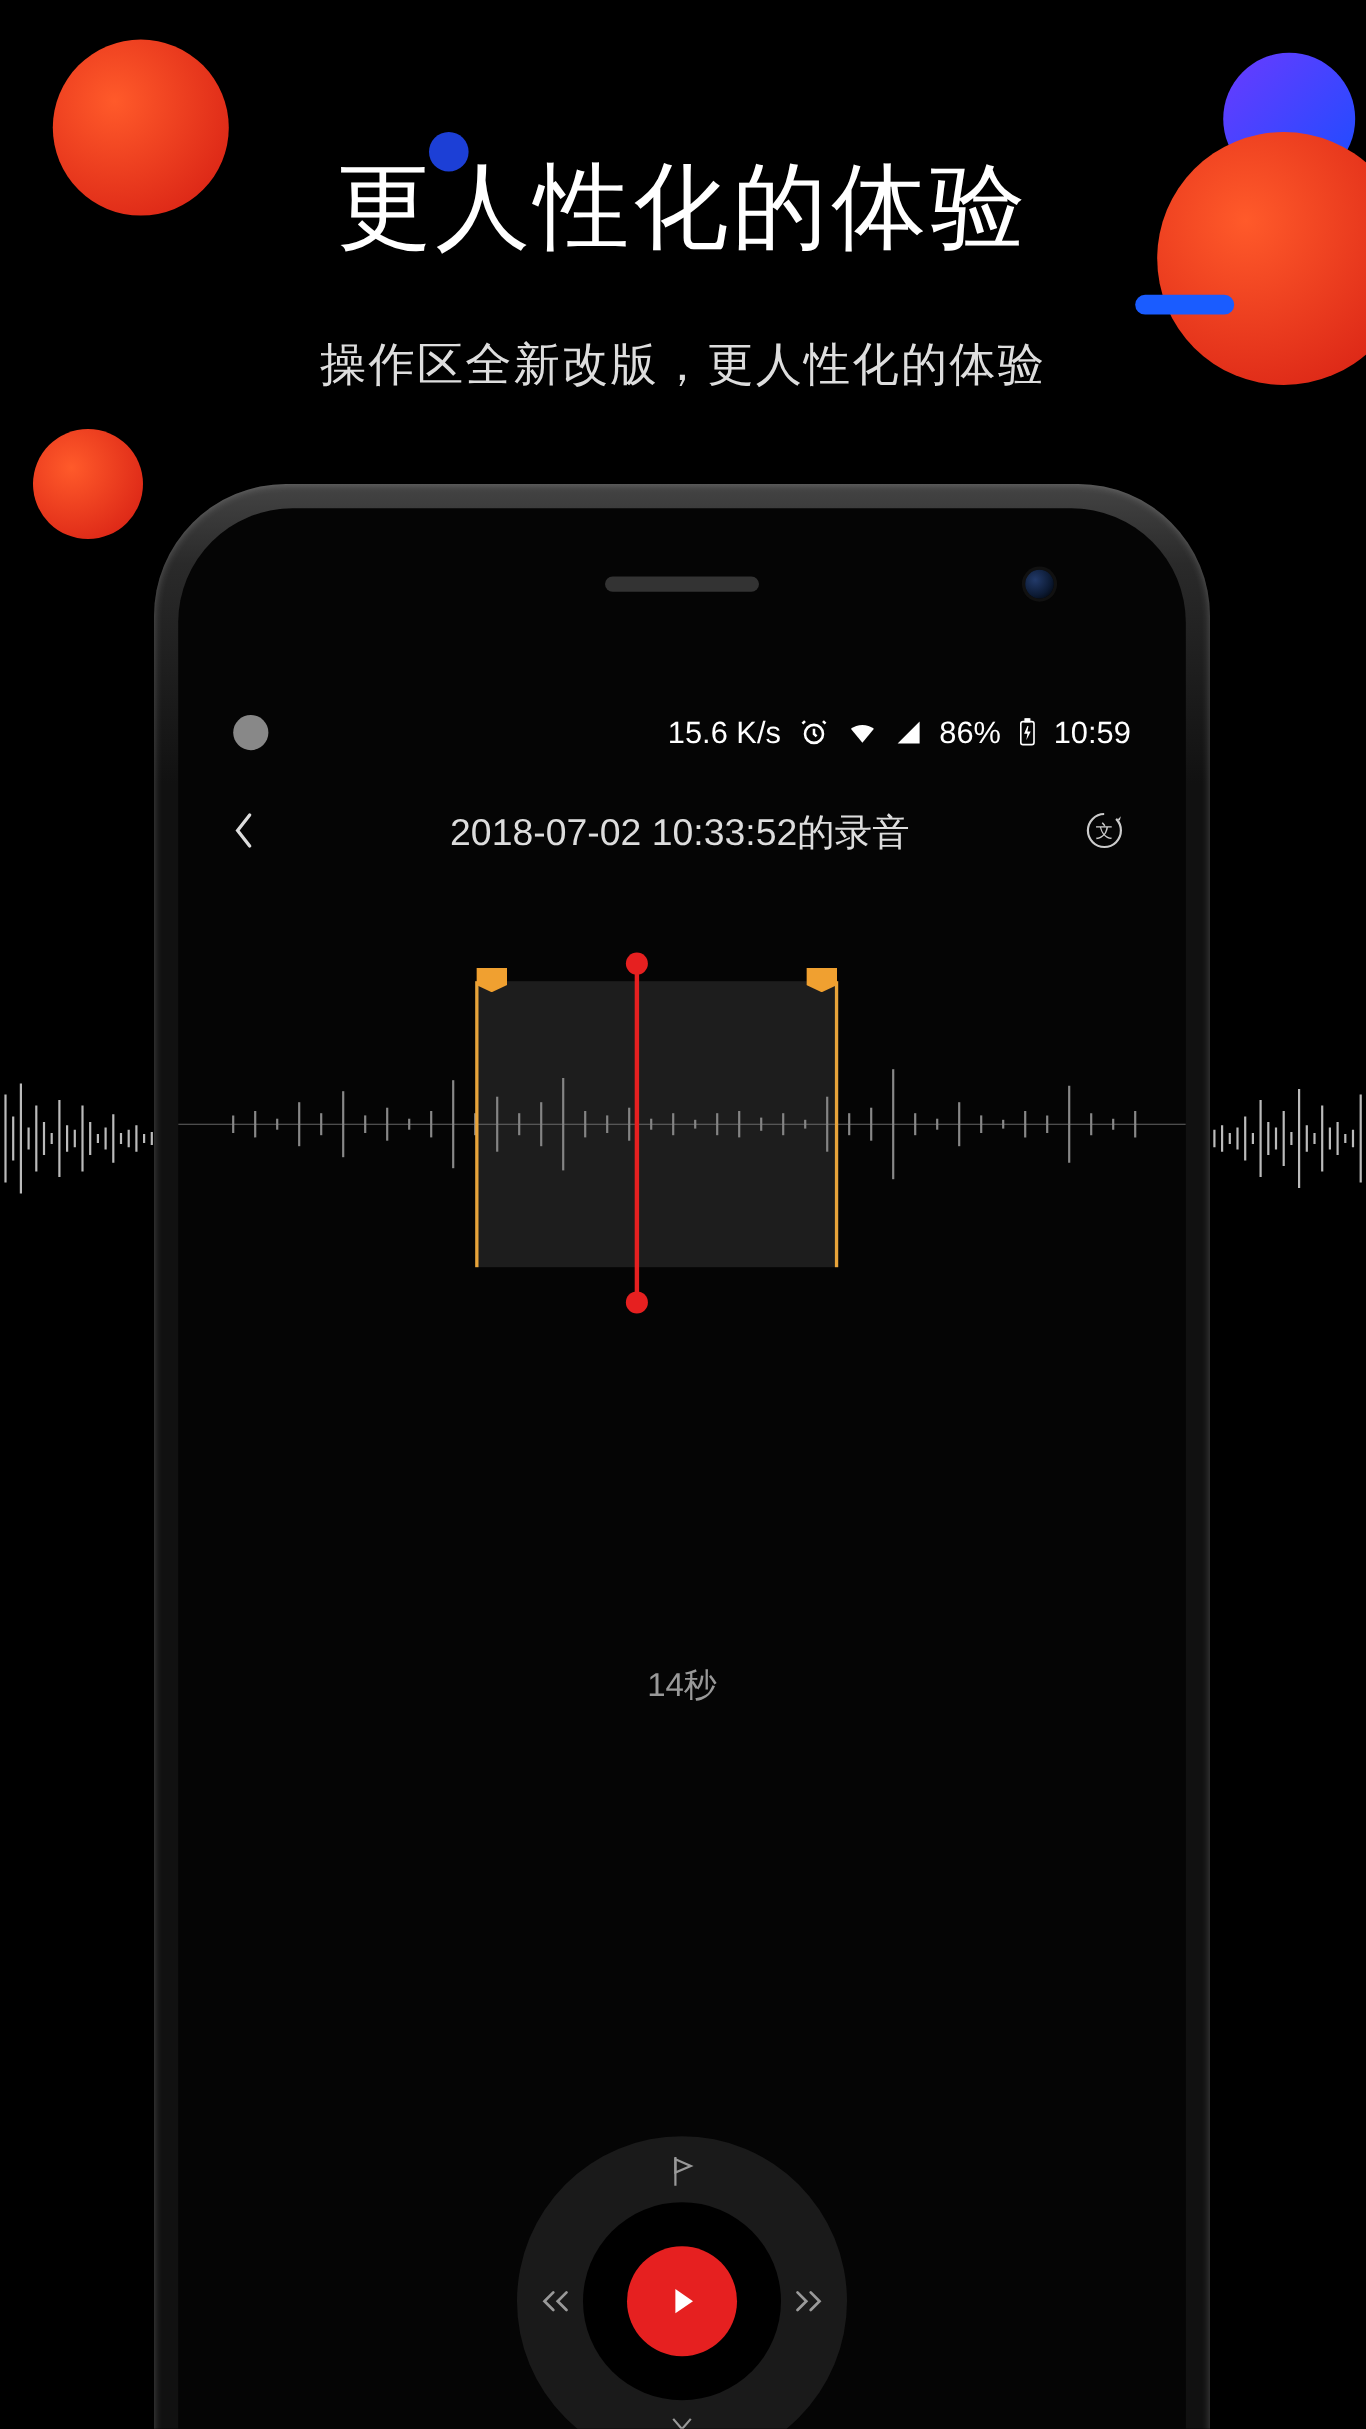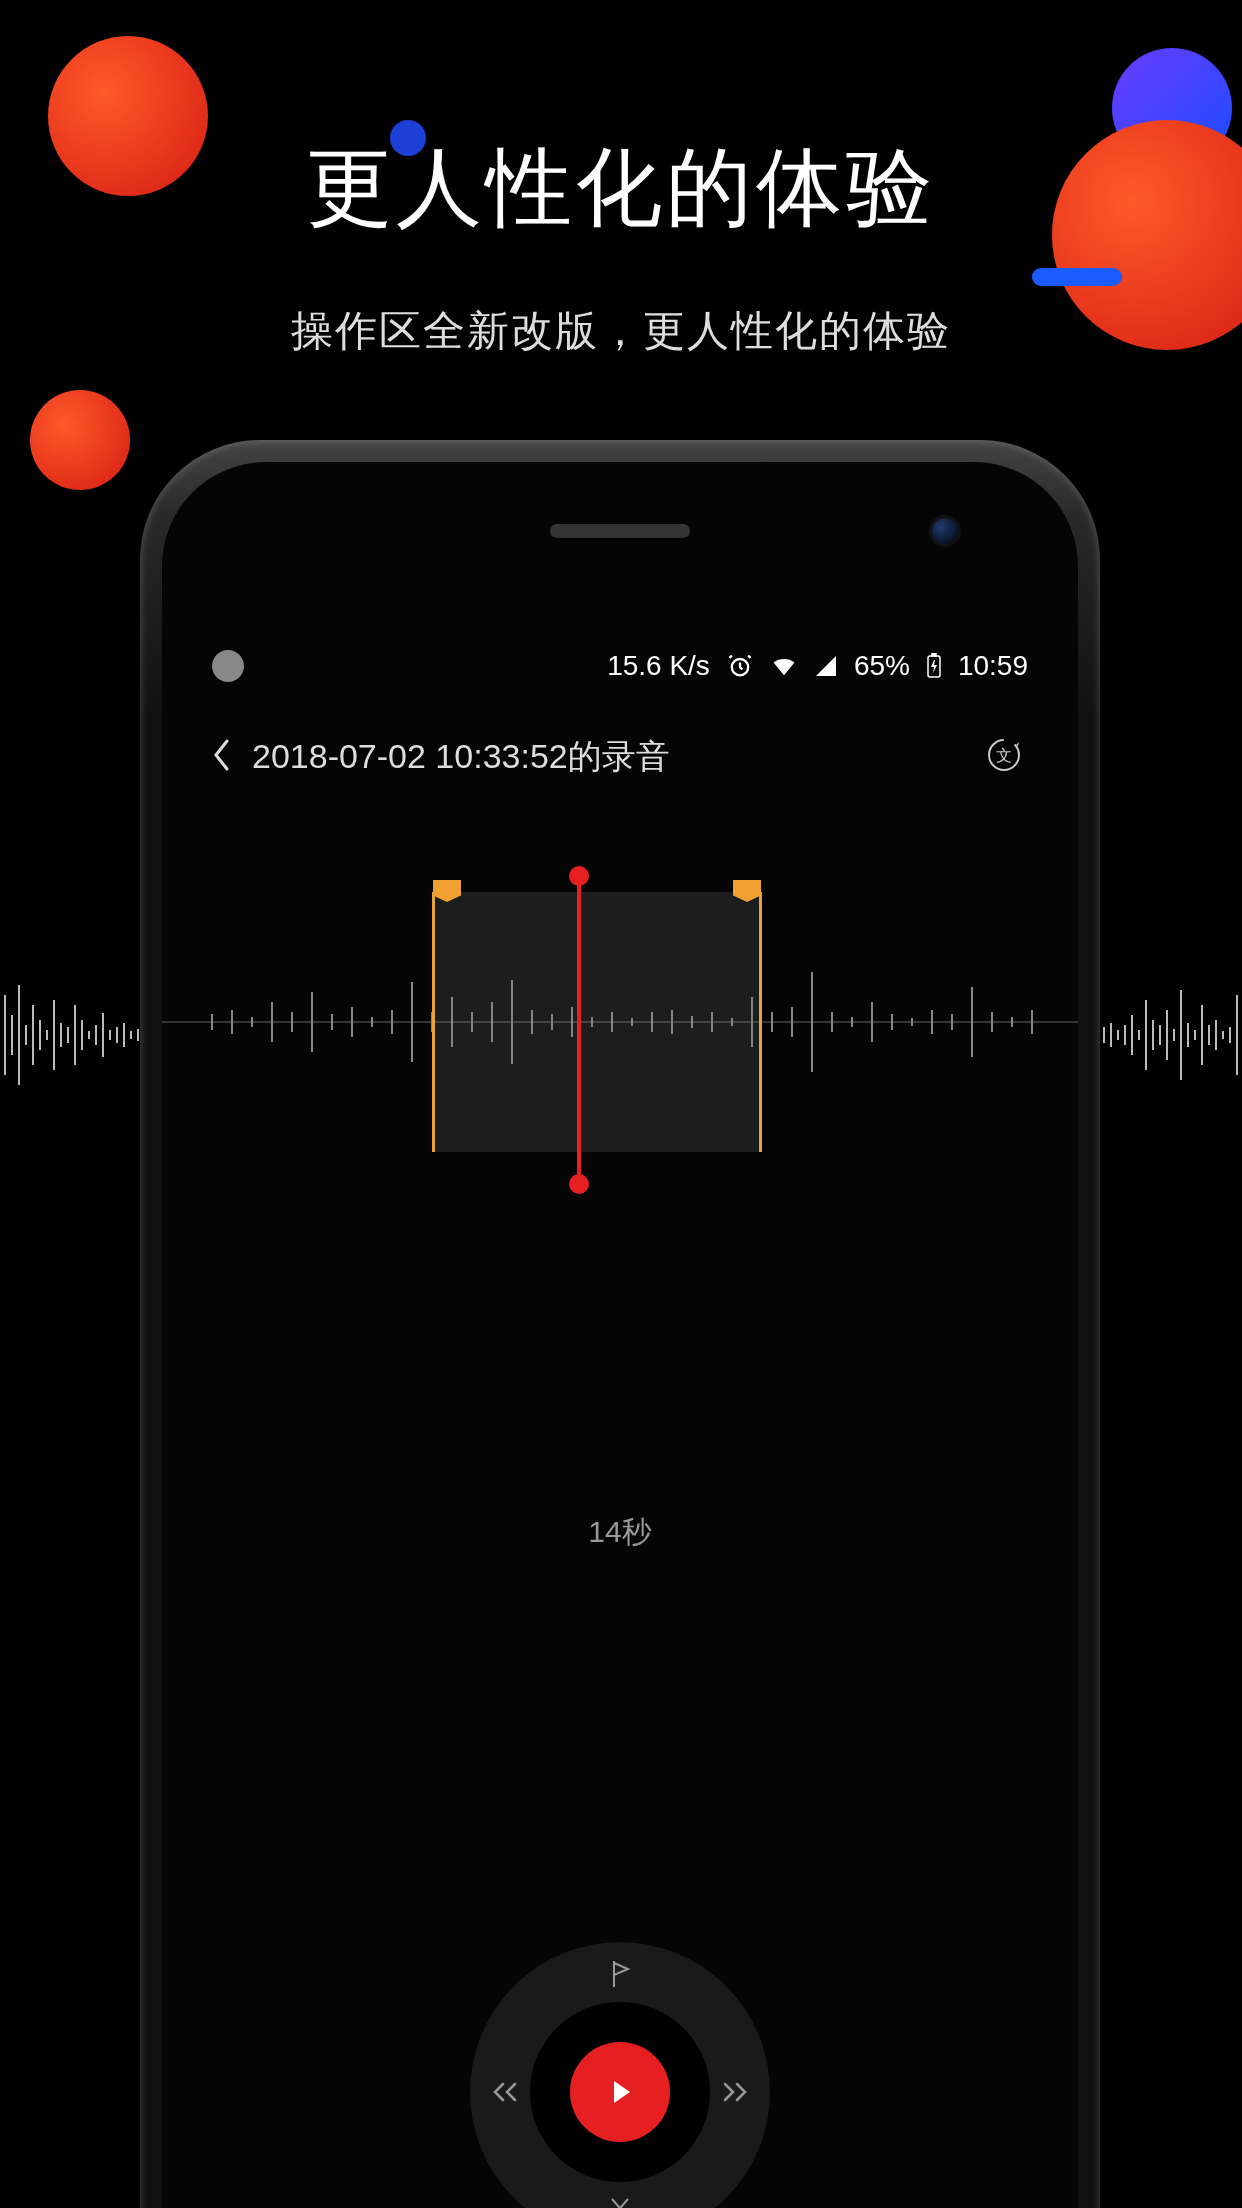--- a/index.html
+++ b/index.html
@@ -102,20 +102,21 @@
     top: 260px;
     left: 50px; right: 50px;
     height: 70px;
     display: flex;
     align-items: center;
     color: #eee;
   }
   .back-btn { width: 40px; }
   .header-title {
     flex: 1;
+    text-align: center;
     font-size: 34px;
     font-weight: 400;
     color: #ddd;
   }
   .translate-btn { width: 44px; }
   
   .wave-area {
     position: absolute;
     top: 400px; left: 0; right: 0;
     height: 320px;
@@ -293,21 +294,21 @@
         <span class="icon">
           <svg width="28" height="28" viewBox="0 0 24 24" fill="#fff">
             <path d="M12 20l9-11c-5-4-13-4-18 0l9 11z"></path>
           </svg>
         </span>
         <span class="icon">
           <svg width="24" height="24" viewBox="0 0 24 24" fill="#fff">
               <path d="M2 22h20L22 2 2 22z"></path>
             </svg>
         </span>
-        <span>65%</span>
+        <span>86%</span>
         <span class="icon">
           <svg width="16" height="26" viewBox="0 0 16 26" fill="none" stroke="#fff" stroke-width="1.5">
             <rect x="2" y="3" width="12" height="21" rx="2"></rect>
               <rect x="6" y="0" width="4" height="3" fill="#fff"></rect>
             <path d="M8 7l-3 7h3l-1 6 4-8h-3l1-5z" fill="#fff" stroke="none"></path>
           </svg>
         </span>
         <span>10:59</span>
       </div>
     </div>

